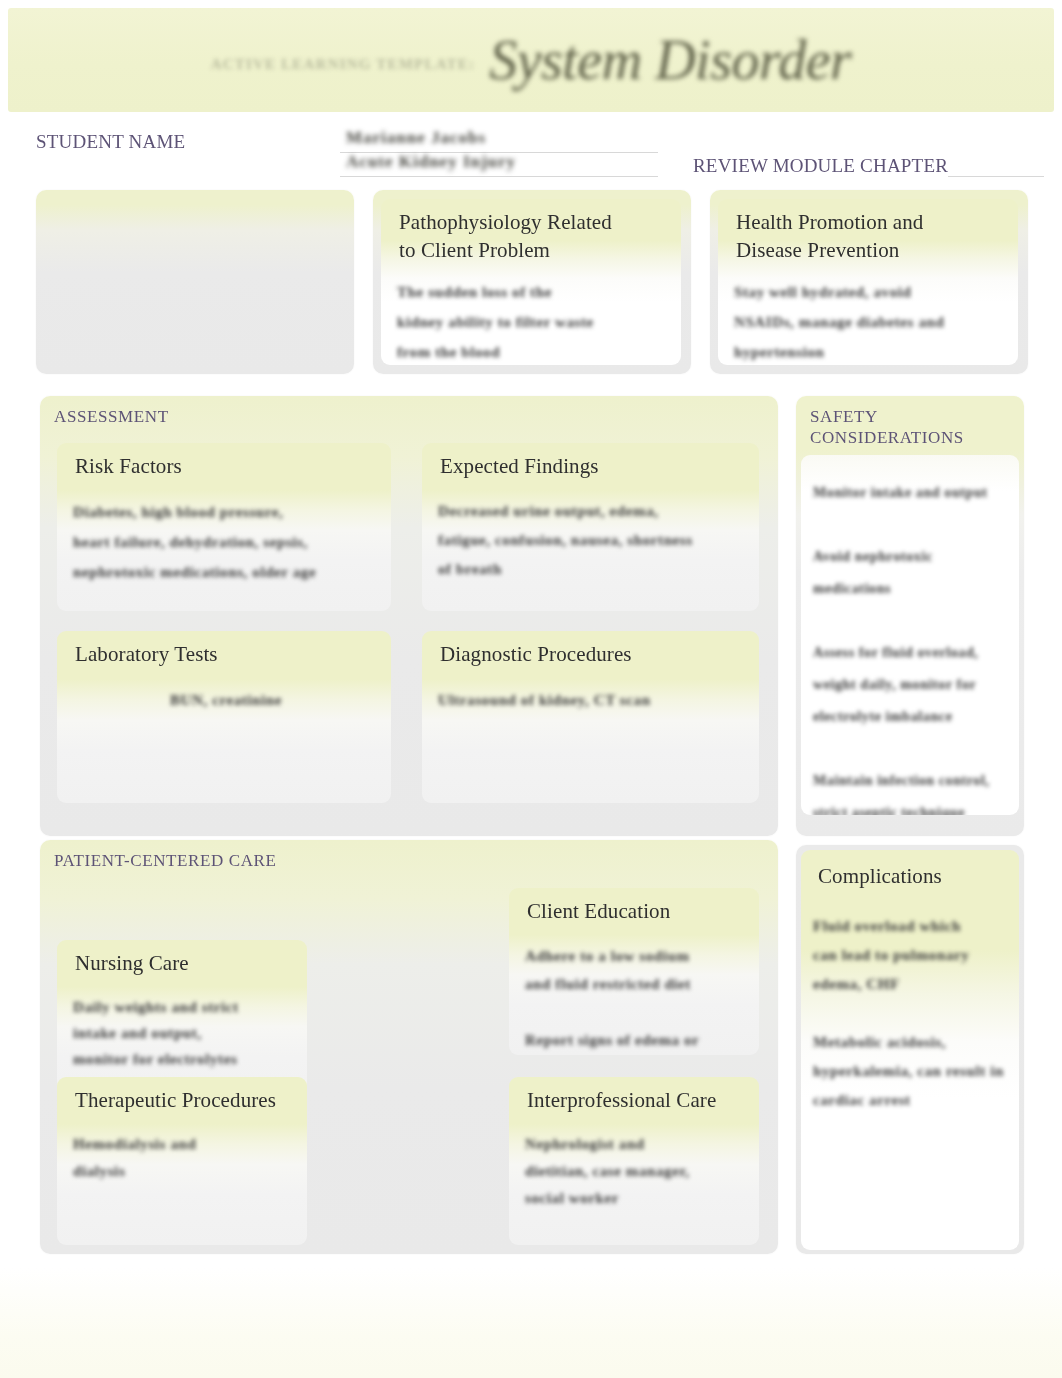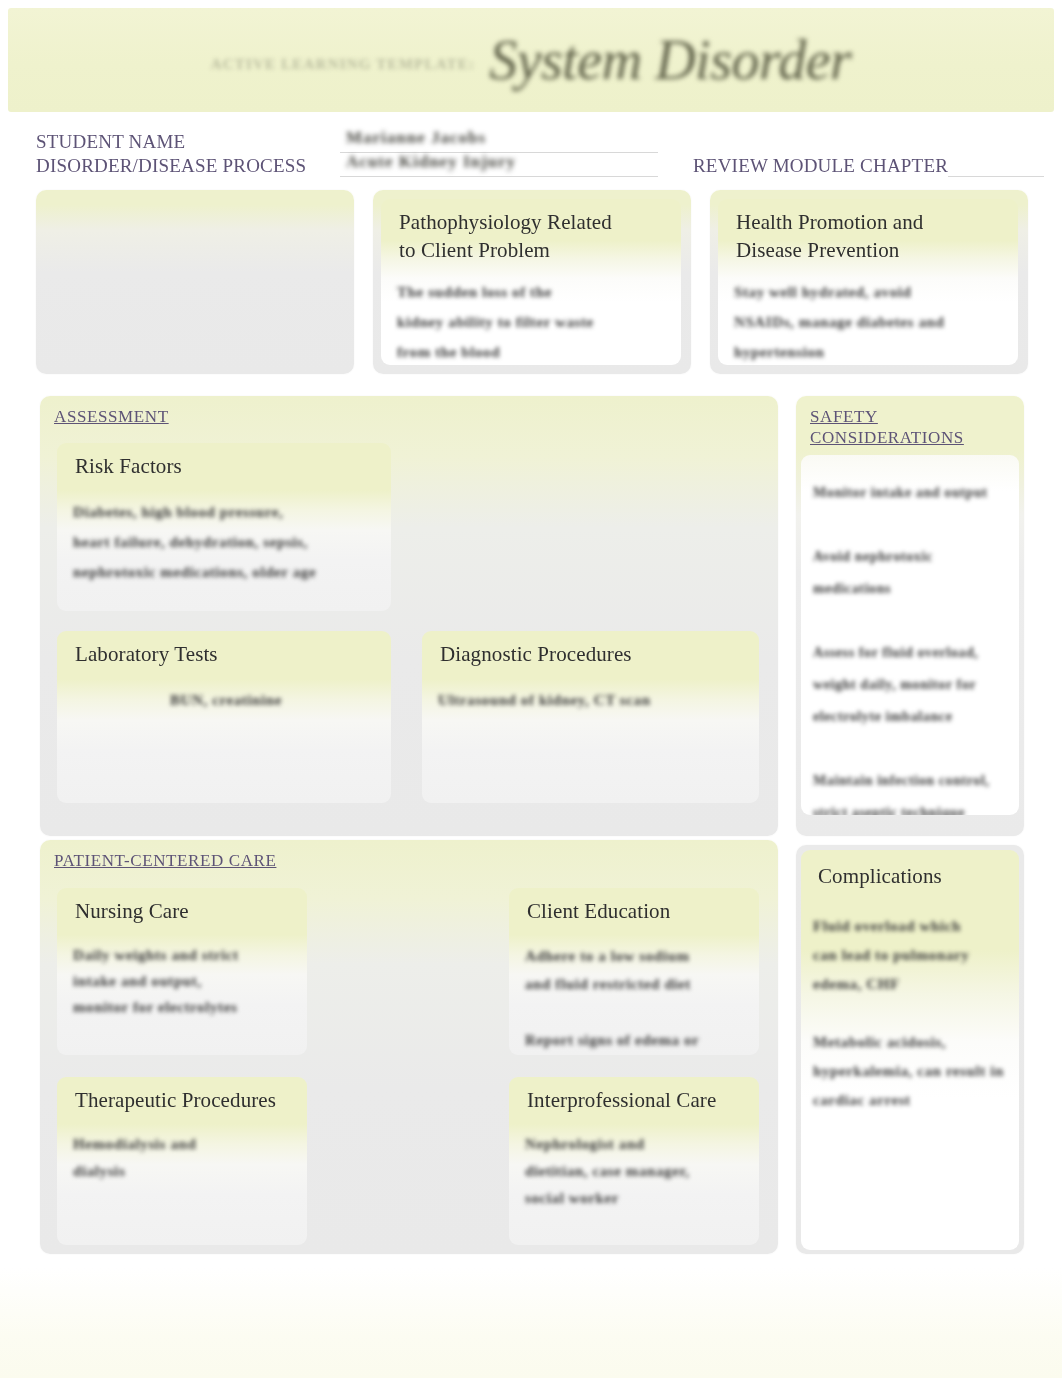--- a/index.html
+++ b/index.html
@@ -118,21 +118,20 @@
   }
   .panel-title {
     position: absolute;
     left: 14px; top: 10px;
     font-family: "Liberation Serif", serif;
     font-size: 17px;
     color: #5d5376;
     letter-spacing: 0.6px;
     line-height: 21px;
     white-space: pre-line;
-    text-decoration: underline;
   }
 
   
   .card {
     position: absolute;
     border-radius: 9px;
     background: linear-gradient(180deg,
         #eef1c9 0%,
         #eef1c9 28%,
         #f4f5e2 40%,
@@ -184,21 +183,20 @@
 
   <div class="header-band">
     <div class="header-inner">
       <span class="alt-label">ACTIVE LEARNING TEMPLATE:</span>
       <span class="alt-title">System Disorder</span>
     </div>
   </div>
 
   <div class="meta-row">
     <div class="meta-label" id="meta-student">STUDENT NAME</div>
-    <div class="meta-label" id="meta-disorder">DISORDER/DISEASE PROCESS</div>
     <div class="meta-label" id="meta-review">REVIEW MODULE CHAPTER</div>
 
     <div class="meta-rule" id="rule-student"></div>
     <div class="meta-rule" id="rule-disorder"></div>
     <div class="meta-rule" id="rule-review"></div>
 
     <div class="meta-fill" id="fill-student">Marianne Jacobs</div>
     <div class="meta-fill" id="fill-disorder">Acute Kidney Injury</div>
   </div>
 
@@ -229,20 +227,28 @@
     <div class="panel-title">ASSESSMENT</div>
   </div>
 
   <div class="card" style="left:57px; top:443px; width:334px; height:168px;">
     <div class="card-head">Risk Factors</div>
     <div class="card-body" style="top:54px;">Diabetes, high blood pressure,
 heart failure, dehydration, sepsis,
 nephrotoxic medications, older age</div>
   </div>
 
+  <div class="card" style="left:422px; top:443px; width:337px; height:168px;">
+    <div class="card-head">Expected Findings</div>
+    <div class="card-body" style="top:54px; line-height:29px;">Decreased urine output, edema,
+fatigue, confusion, nausea, shortness
+of breath
+
+Elevated BUN and creatinine</div>
+  </div>
 
   <div class="card" style="left:57px; top:631px; width:334px; height:172px;text-align:center;">
     <div class="card-head">Laboratory Tests</div>
     <div class="card-body" style="top:54px;">BUN, creatinine</div>
   </div>
 
   <div class="card" style="left:422px; top:631px; width:337px; height:172px;">
     <div class="card-head">Diagnostic Procedures</div>
     <div class="card-body" style="top:54px;">Ultrasound of kidney, CT scan</div>
   </div>
@@ -264,21 +270,21 @@
 
 Monitor for signs of bleeding
 
 Prevent falls, assist with ambulation</div>
   </div>
 
   <div class="panel" style="left:40px; top:840px; width:738px; height:414px;">
     <div class="panel-title">PATIENT-CENTERED CARE</div>
   </div>
 
-  <div class="card" style="left:57px; top:888px; width:250px; height:167px;">
+  <div class="card" style="left:57px; top:940px; width:250px; height:167px;">
     <div class="card-head">Nursing Care</div>
     <div class="card-body" style="top:54px; line-height:26px;">Daily weights and strict
 intake and output,
 monitor for electrolytes</div>
   </div>
 
 
   <div class="card" style="left:509px; top:888px; width:250px; height:167px;">
     <div class="card-head">Client Education</div>
     <div class="card-body" style="top:54px; line-height:28px;">Adhere to a low sodium

